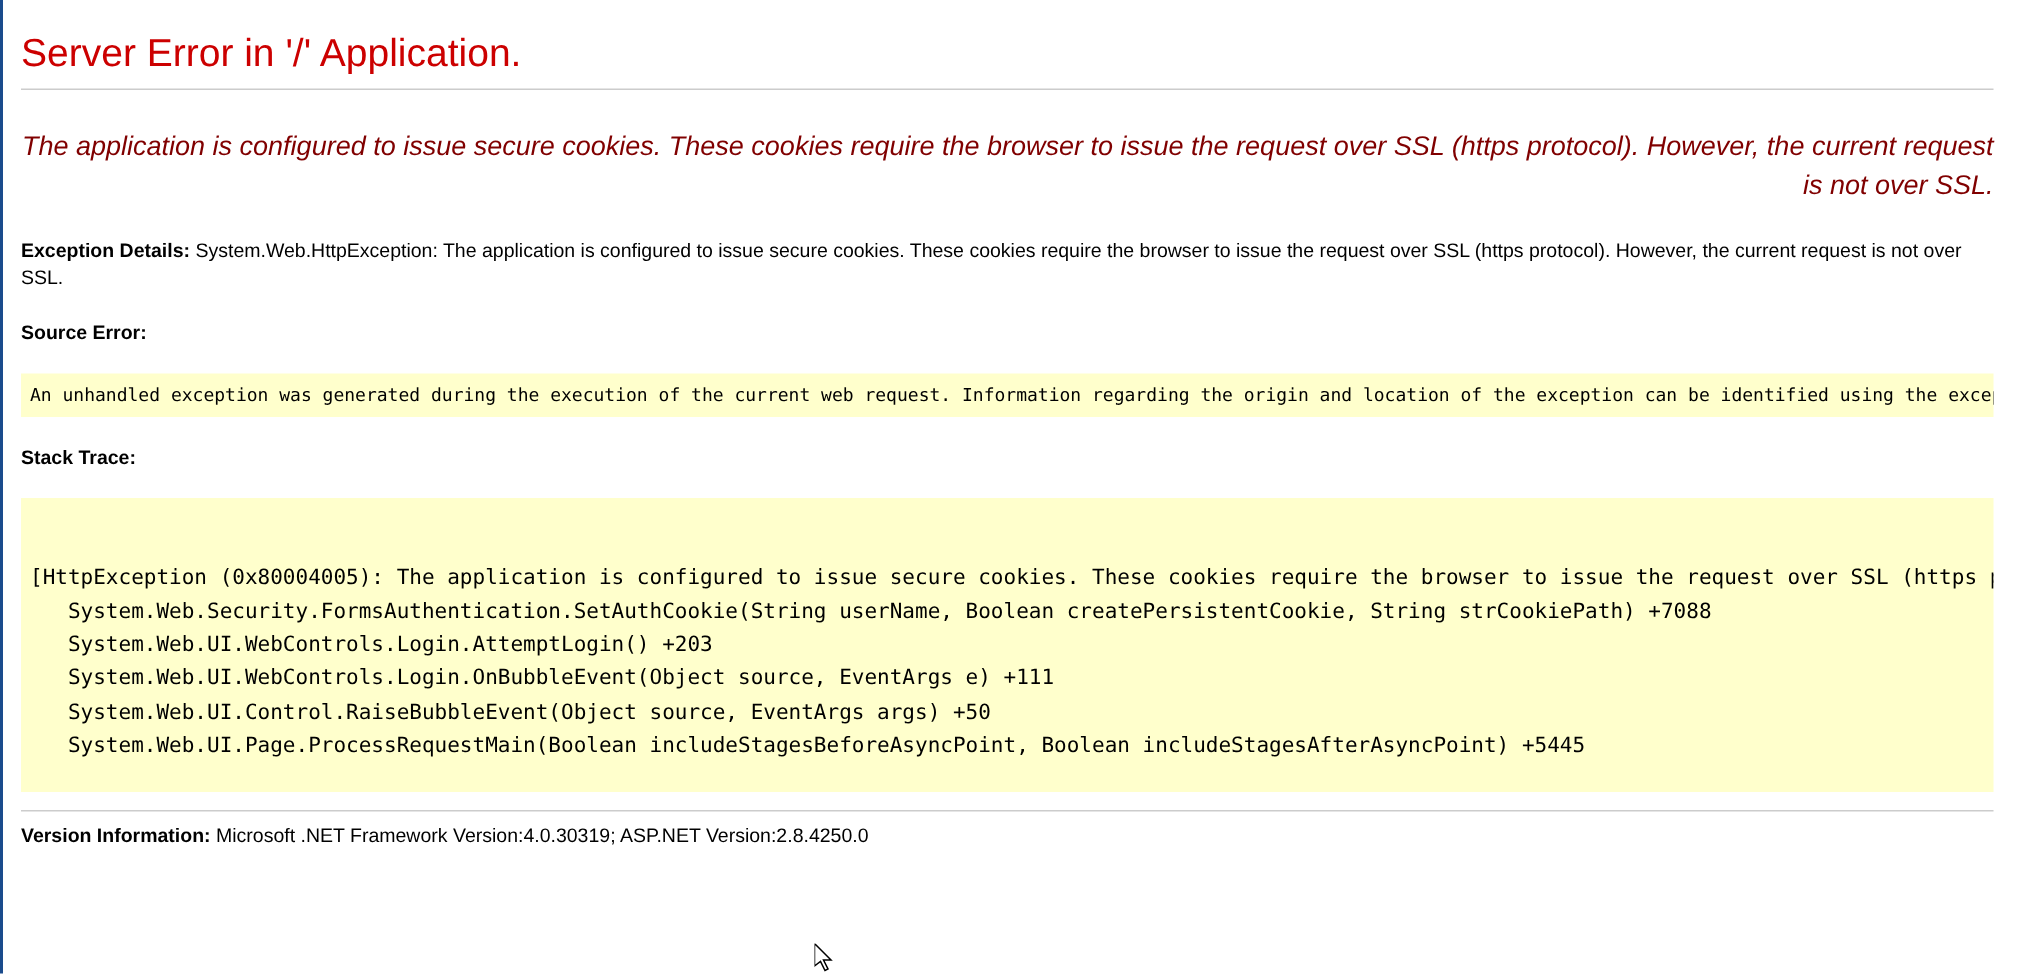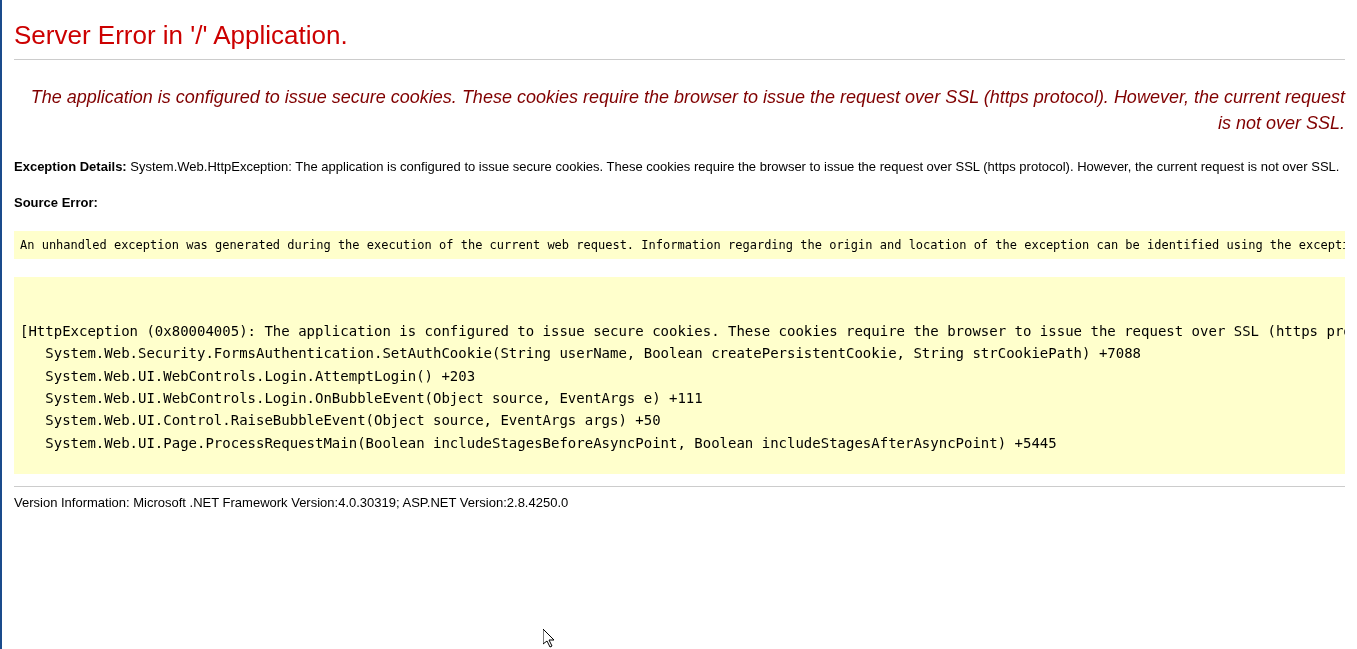--- a/index.html
+++ b/index.html
@@ -4,21 +4,21 @@
   <style>
     body {
       margin: 0;
       padding: 0;
       font-family: Verdana, Arial, sans-serif;
       background: #ffffff;
       border-left: 2px solid #1a4b8c;
       min-height: 649px;
     }
     .container {
-      padding: 10px 12px 0 12px;
+      padding: 10px 28px 0 12px;
     }
     h1 {
       font-family: Verdana, Arial, sans-serif;
       font-size: 26px;
       font-weight: normal;
       color: #cc0000;
       margin: 0 0 8px 0;
       padding: 10px 0 0 0;
     }
     hr {
@@ -72,21 +72,21 @@
       border: none;
       border-top: 1px solid #cccccc;
       margin: 12px 0 8px 0;
     }
     .version {
       font-family: Arial, Verdana, sans-serif;
       font-size: 13px;
       color: #000000;
     }
     .version b {
-      font-weight: normal;
+      font-weight: bold;
     }
     .cursor {
       position: absolute;
       left: 543px;
       top: 629px;
       pointer-events: none;
     }
   </style>
 </head>
 <body>
@@ -102,20 +102,23 @@
   <div class="section">
     <b>Exception Details:</b><span> System.Web.HttpException: The application is configured to issue secure cookies. These cookies require the browser to issue the request over SSL (https protocol). However, the current request is not over SSL.</span>
   </div>
 
   <div class="section">
     <b>Source Error:</b>
   </div>
 
   <div class="code-box">An unhandled exception was generated during the execution of the current web request. Information regarding the origin and location of the exception can be identified using the exception stack trace below.</div>
 
+  <div class="section">
+    <b>Stack Trace:</b>
+  </div>
 
   <div class="stack-box">
 [HttpException (0x80004005): The application is configured to issue secure cookies. These cookies require the browser to issue the request over SSL (https protocol). However, the current request is not over SSL.]
    System.Web.Security.FormsAuthentication.SetAuthCookie(String userName, Boolean createPersistentCookie, String strCookiePath) +7088
    System.Web.UI.WebControls.Login.AttemptLogin() +203
    System.Web.UI.WebControls.Login.OnBubbleEvent(Object source, EventArgs e) +111
    System.Web.UI.Control.RaiseBubbleEvent(Object source, EventArgs args) +50
    System.Web.UI.Page.ProcessRequestMain(Boolean includeStagesBeforeAsyncPoint, Boolean includeStagesAfterAsyncPoint) +5445
 </div>
 

